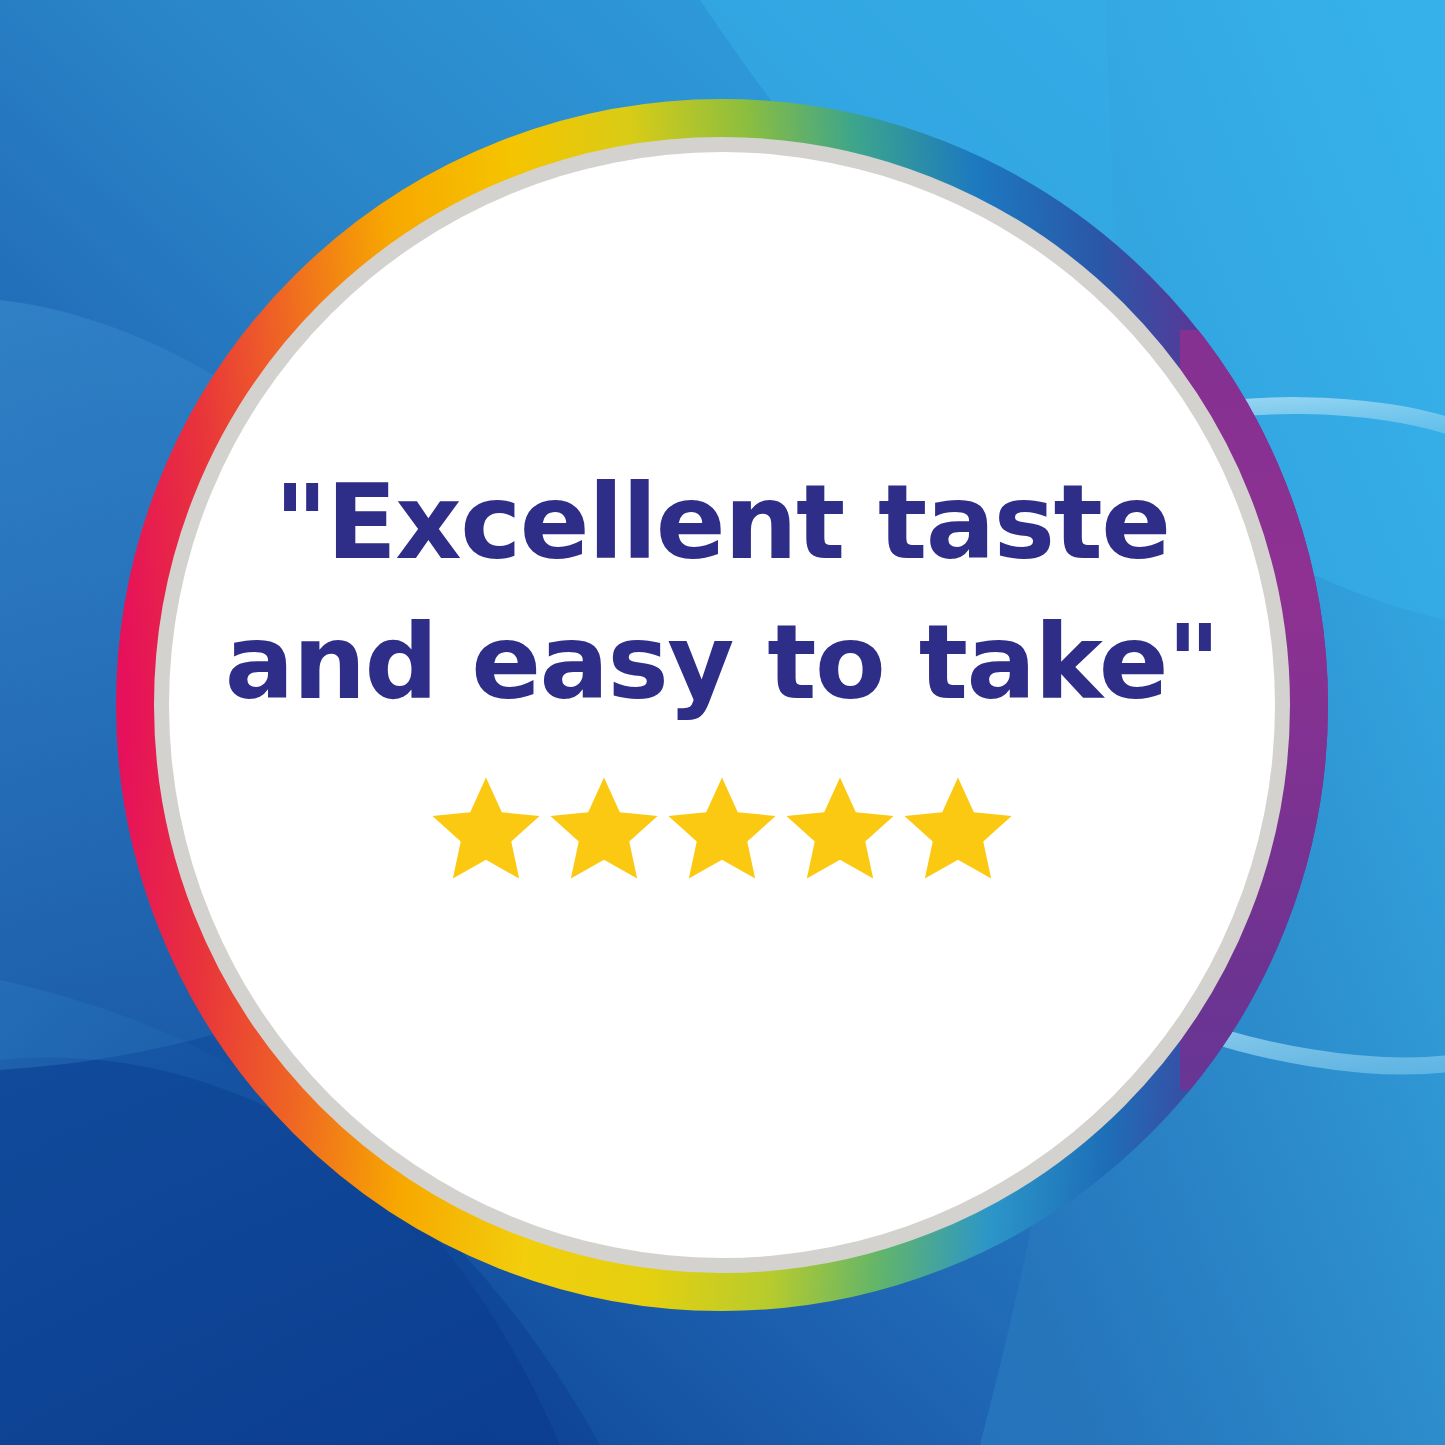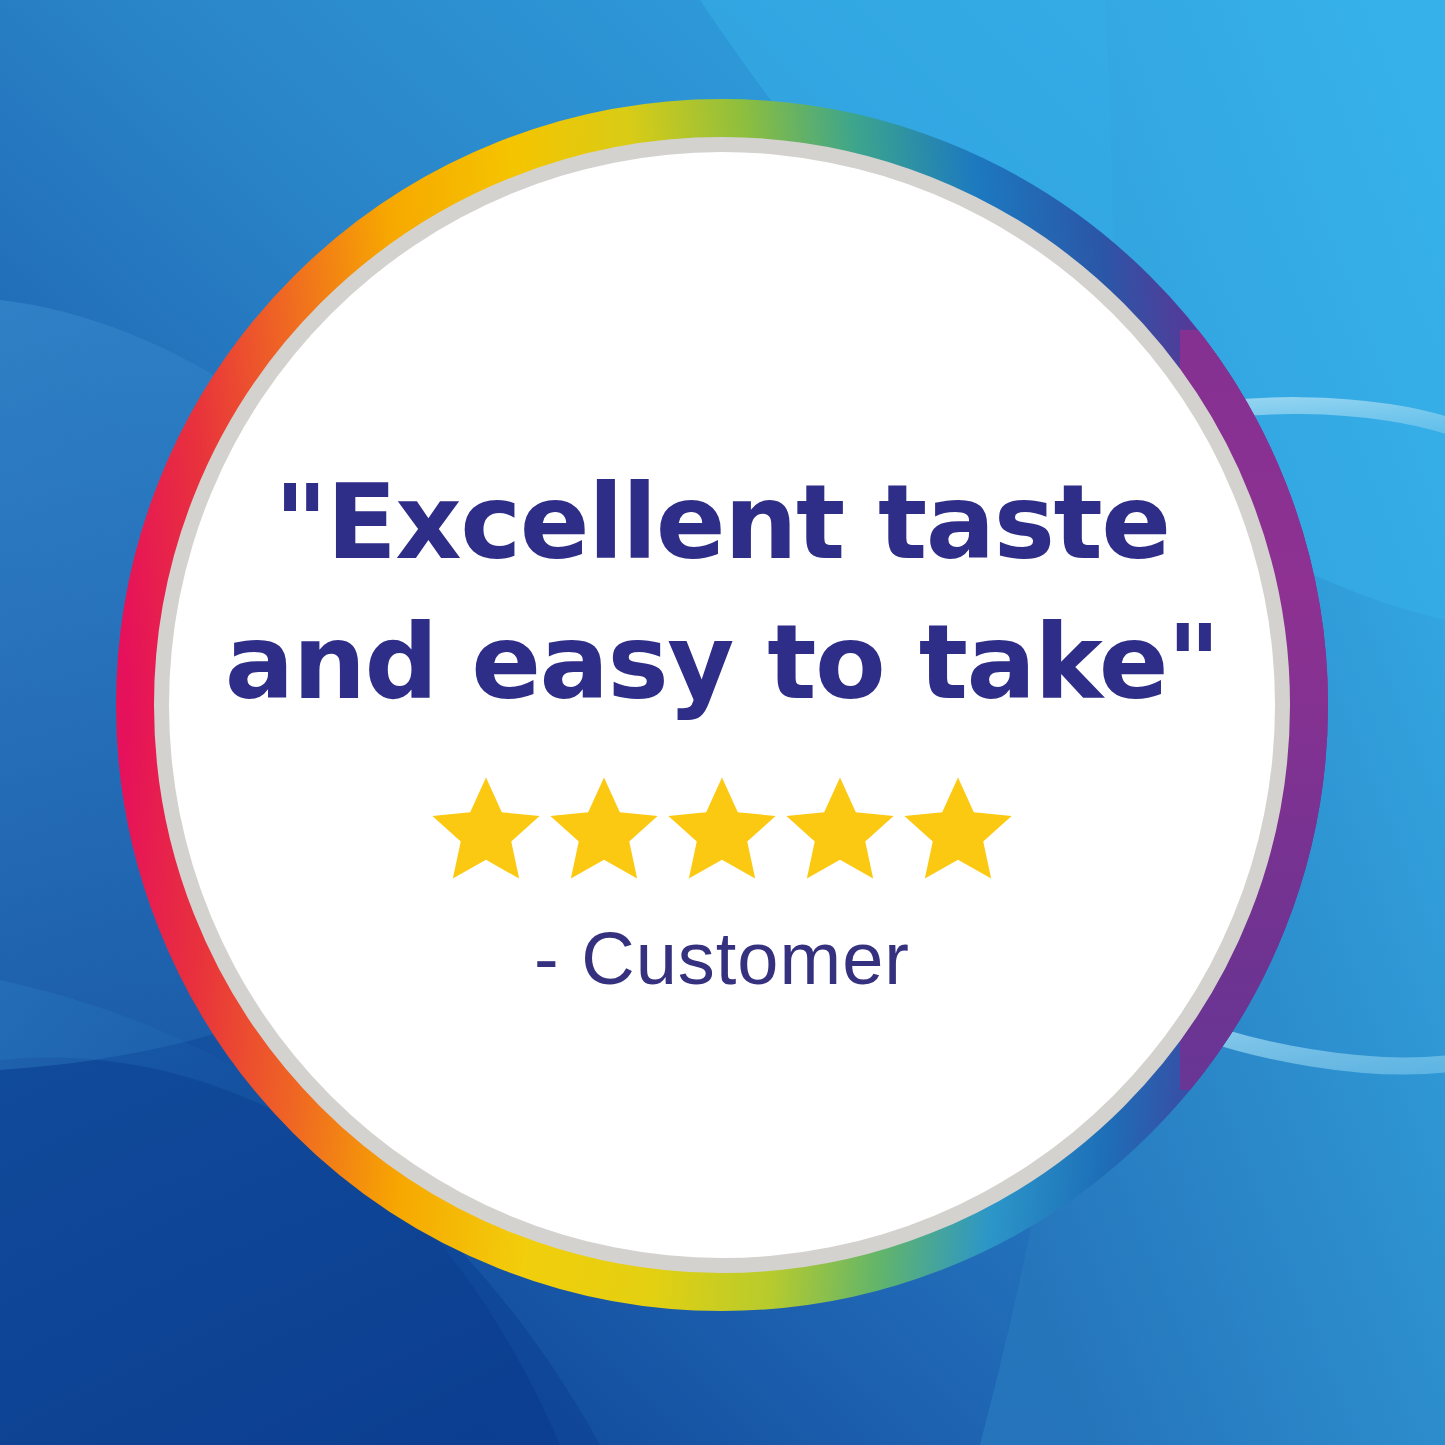--- a/index.html
+++ b/index.html
@@ -198,16 +198,15 @@
         <polygon points="25.5,1.5 32.7,17.3 49.9,19.0 37.0,30.6 40.6,47.5 25.5,38.9 10.4,47.5 14.0,30.6 1.1,19.0 18.3,17.3" fill="#FBC911"></polygon>
       </svg>
       <svg class="star-icon" viewBox="0 0 51 48" aria-hidden="true">
         <polygon points="25.5,1.5 32.7,17.3 49.9,19.0 37.0,30.6 40.6,47.5 25.5,38.9 10.4,47.5 14.0,30.6 1.1,19.0 18.3,17.3" fill="#FBC911"></polygon>
       </svg>
       <svg class="star-icon" viewBox="0 0 51 48" aria-hidden="true">
         <polygon points="25.5,1.5 32.7,17.3 49.9,19.0 37.0,30.6 40.6,47.5 25.5,38.9 10.4,47.5 14.0,30.6 1.1,19.0 18.3,17.3" fill="#FBC911"></polygon>
       </svg>
     </div>
 
-    <div id="attribution" style="color: rgb(53, 49, 127);">- Customer</div>
   </div>
 
 </div>
 
 </body></html>

